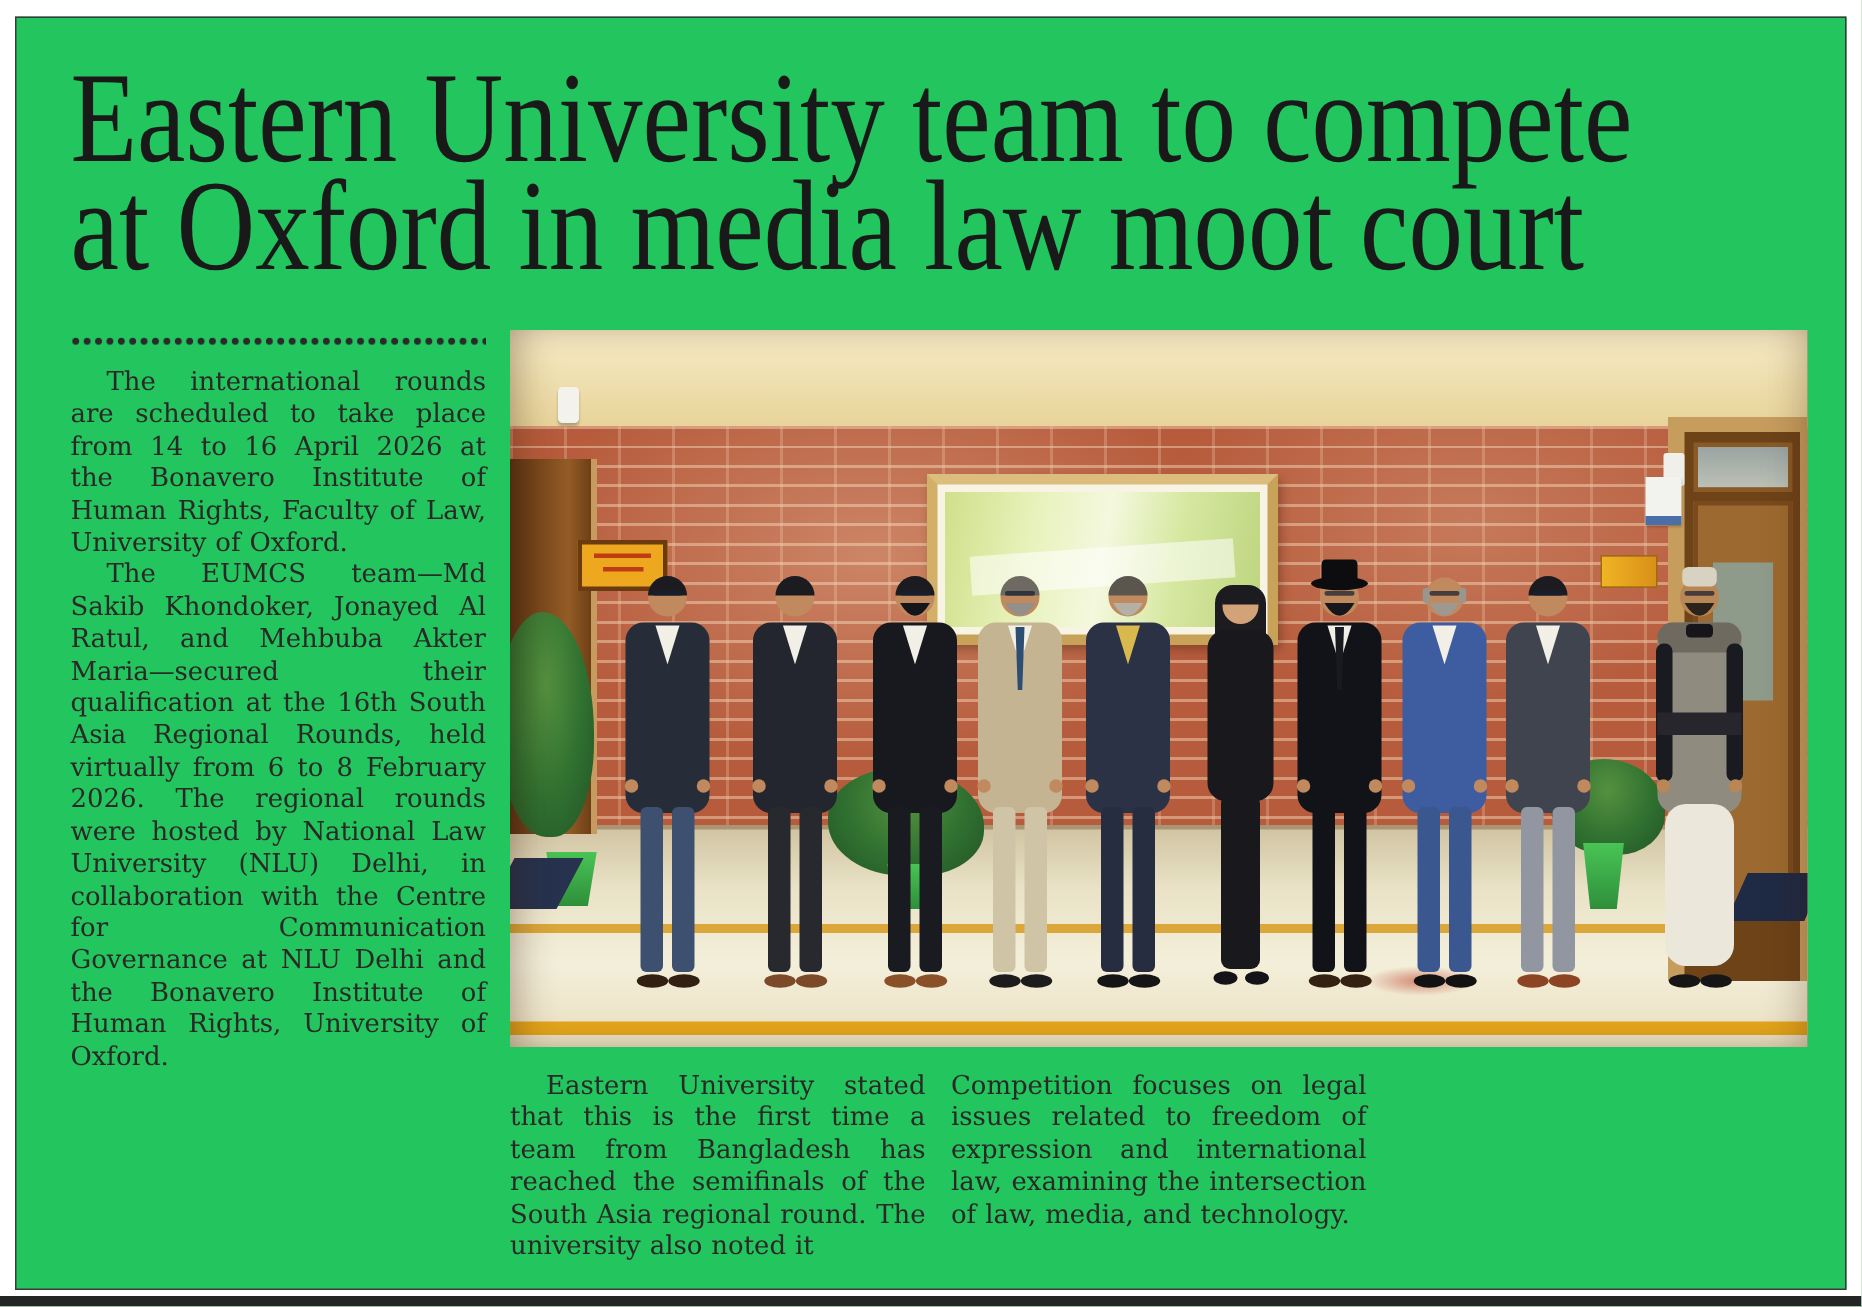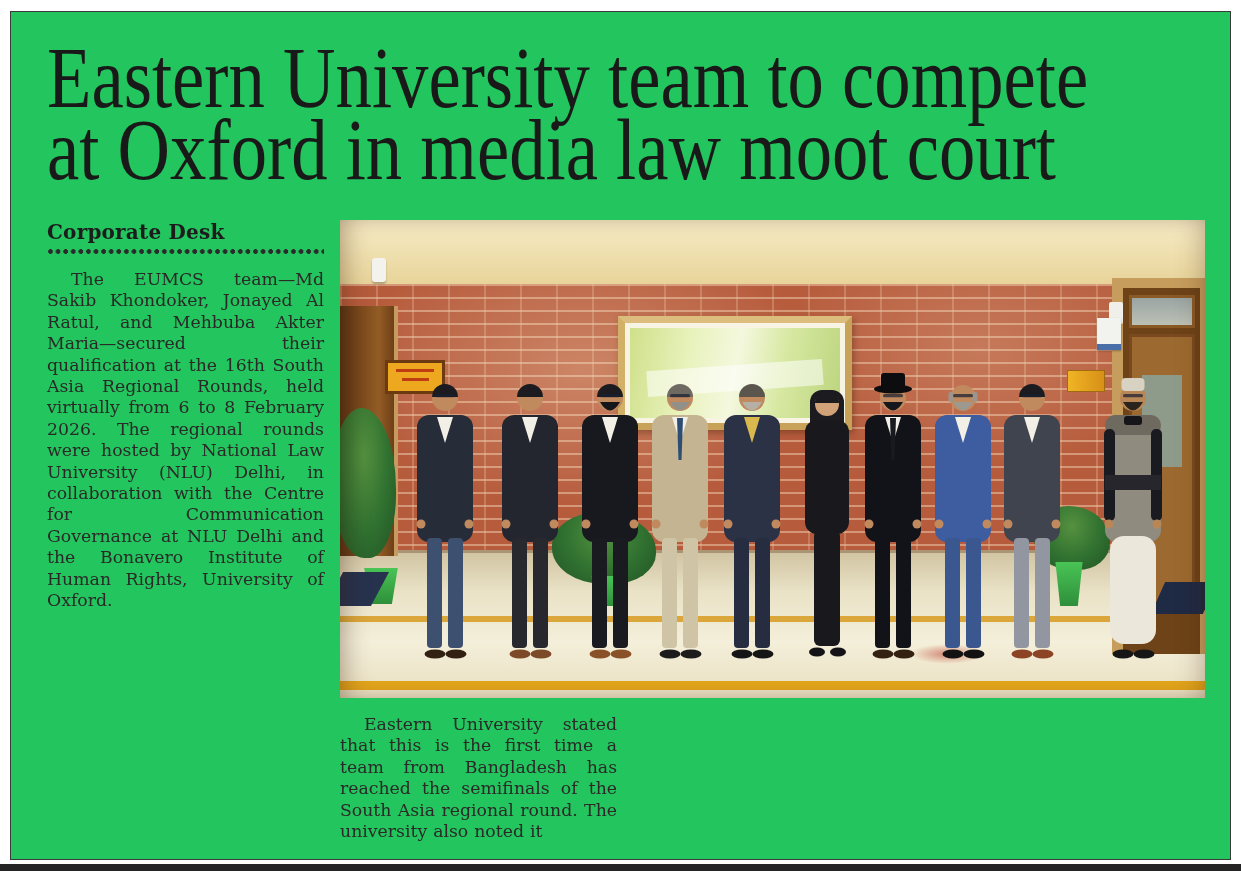--- a/index.html
+++ b/index.html
@@ -105,22 +105,22 @@
 <div class="page">
 
   <h1 class="headline">
     <span>Eastern University team to compete</span>
     <span>at Oxford in media law moot court</span>
   </h1>
 
   <div class="content">
 
     <div class="left-col">
-      <div class="byline">Corporate Desk</div>
       <div class="dotted-rule"></div>
+      <p class="body-par">The international rounds are scheduled to take place from 14 to 16 April 2026 at the Bonavero Institute of Human Rights, Faculty of Law, University of Oxford.</p>
       <p class="body-par">The EUMCS team—Md Sakib Khondoker, Jonayed Al Ratul, and Mehbuba Akter Maria—secured their qualification at the 16th South Asia Regional Rounds, held virtually from 6 to 8 February 2026. The regional rounds were hosted by National Law University (NLU) Delhi, in collaboration with the Centre for Communication Governance at NLU Delhi and the Bonavero Institute of Human Rights, University of Oxford.</p>
     </div>
 
     <div class="right-area">
 
       <div class="photo">
         <div class="wall-top"></div>
         <div class="brick"></div>
         <div class="floor"></div>
         <div class="floor-line"></div>
@@ -300,19 +300,20 @@
               <rect x="781.5" y="158" width="23" height="13" rx="4" fill="#d8d2c2"></rect>
               <path d="M783 182 q10 17 20 0 z" fill="#2b241c"></path>
               <rect x="783" y="174" width="20" height="3.2" rx="1.5" fill="rgba(25,32,48,0.72)"></rect>
             </g>
           </svg>
         <div class="photo-vignette"></div>
       </div>
 
       <div class="bottom-cols">
         <p class="body-par">Eastern University stated that this is the first time a team from Bangladesh has reached the semifinals of the South Asia regional round. The university also noted it</p>
+        <p class="body-par no-indent">Competition focuses on legal issues related to freedom of expression and international law, examining the intersection of law, media, and technology.</p>
       </div>
 
     </div>
   </div>
 </div>
 
 <div class="bottom-edge"></div>
 
 </body></html>

